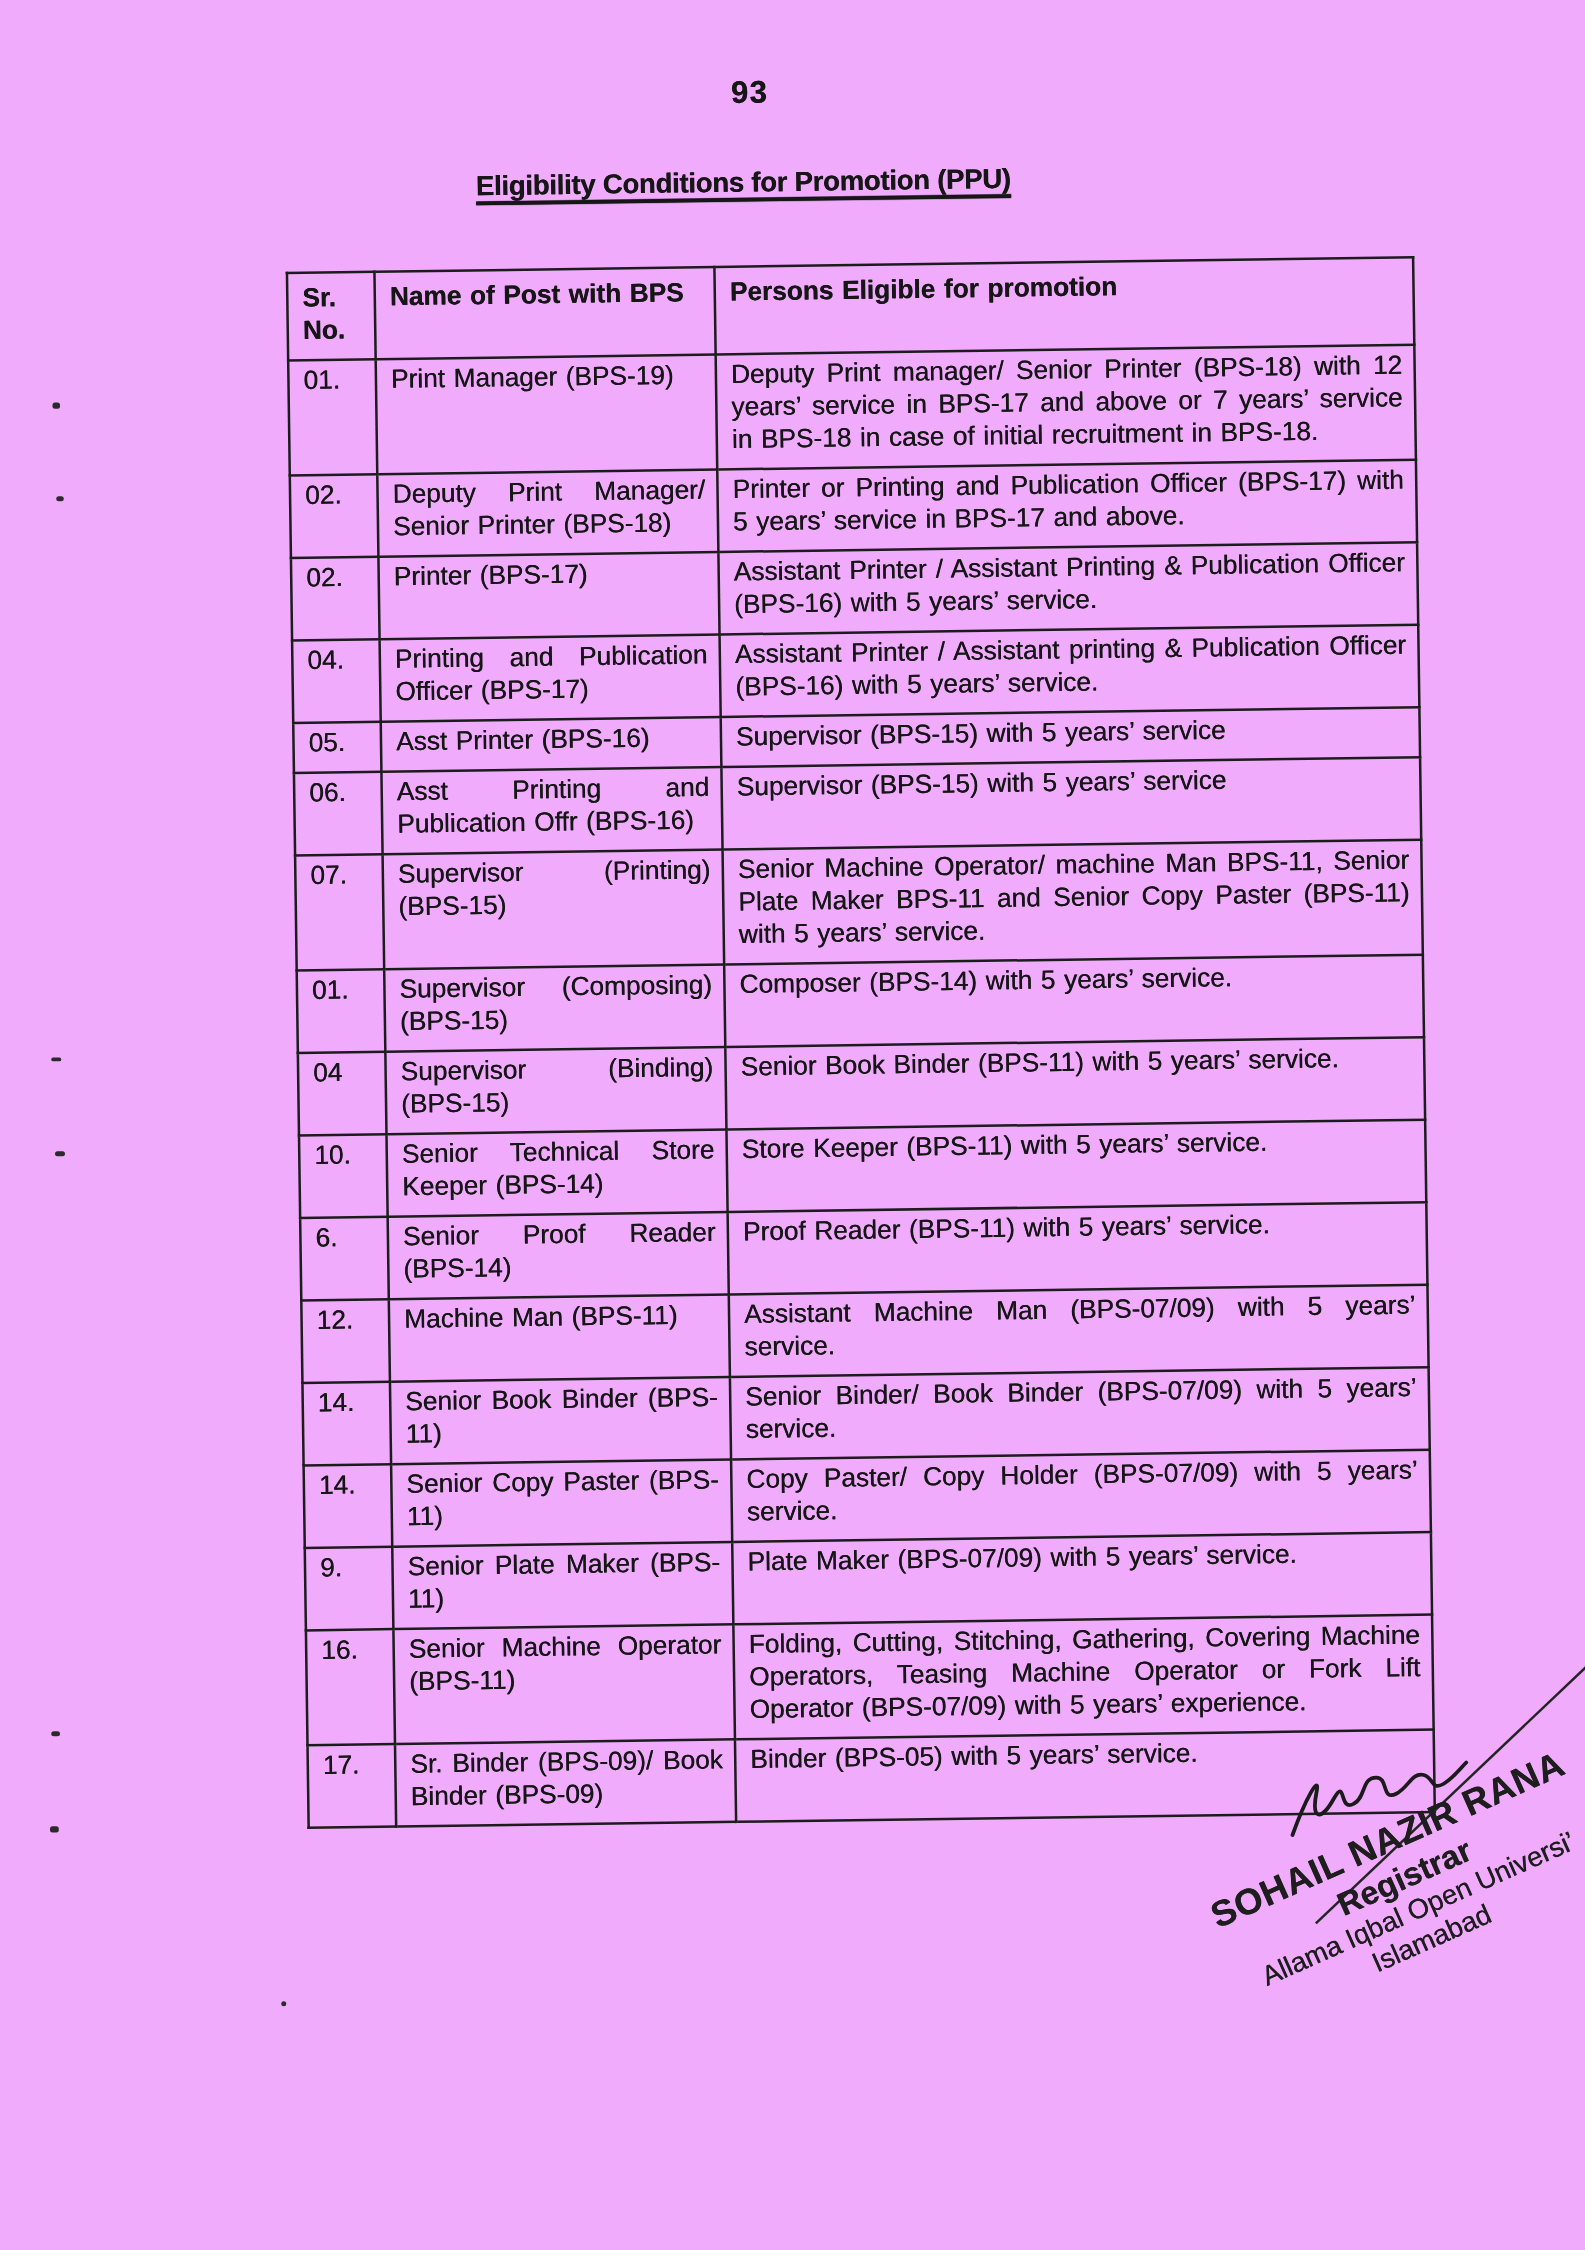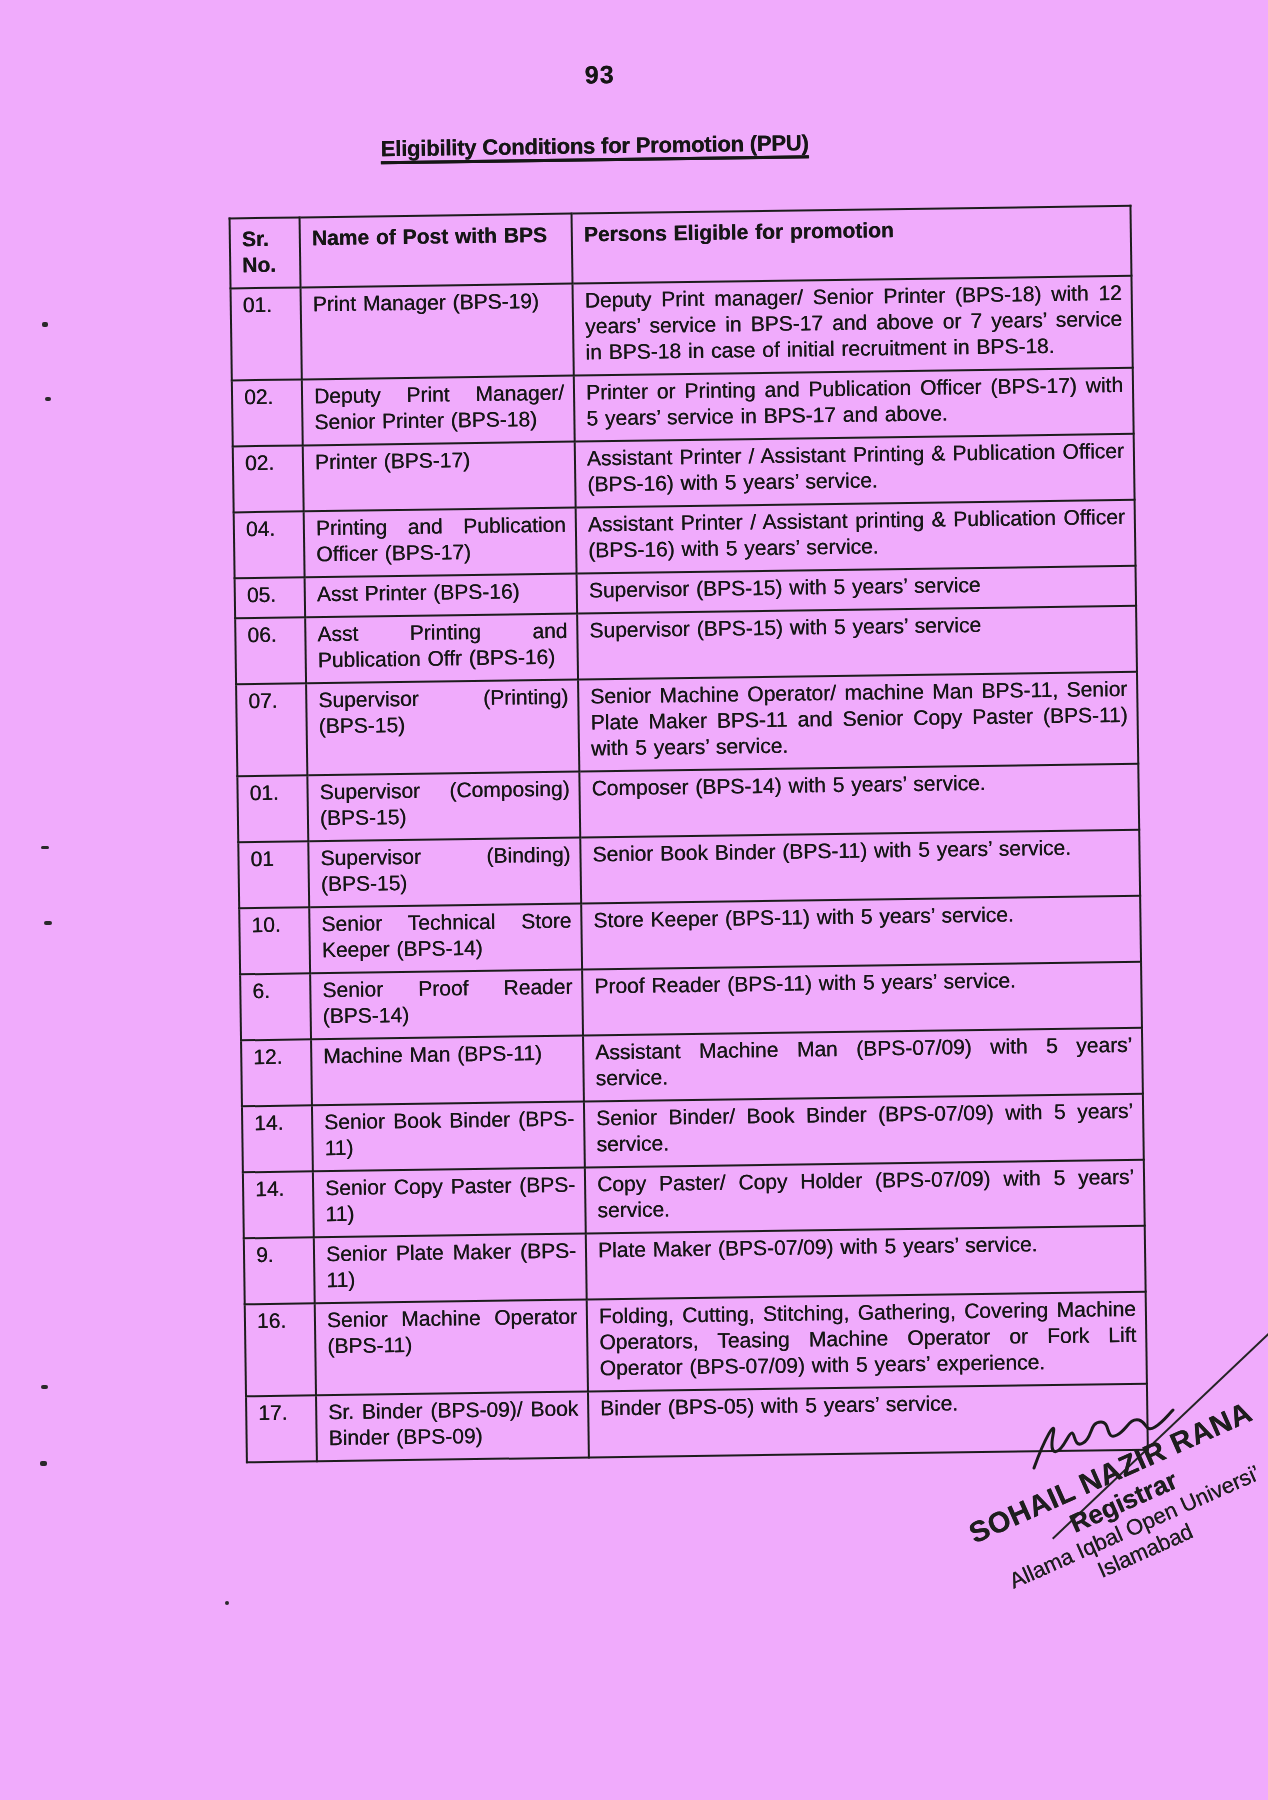--- a/index.html
+++ b/index.html
@@ -130,21 +130,21 @@
             <td class="sr">07.</td>
             <td class="post">Supervisor (Printing) (BPS-15)</td>
             <td class="eligible">Senior Machine Operator/ machine Man BPS-11, Senior Plate Maker BPS-11 and Senior Copy Paster (BPS-11) with 5 years’ service.</td>
           </tr>
           <tr>
             <td class="sr">01.</td>
             <td class="post">Supervisor (Composing) (BPS-15)</td>
             <td class="eligible">Composer (BPS-14) with 5 years’ service.</td>
           </tr>
           <tr>
-            <td class="sr">01</td>
+            <td class="sr">04</td>
             <td class="post">Supervisor (Binding) (BPS-15)</td>
             <td class="eligible">Senior Book Binder (BPS-11) with 5 years’ service.</td>
           </tr>
           <tr>
             <td class="sr">10.</td>
             <td class="post">Senior Technical Store Keeper (BPS-14)</td>
             <td class="eligible">Store Keeper (BPS-11) with 5 years’ service.</td>
           </tr>
           <tr>
             <td class="sr">6.</td>

